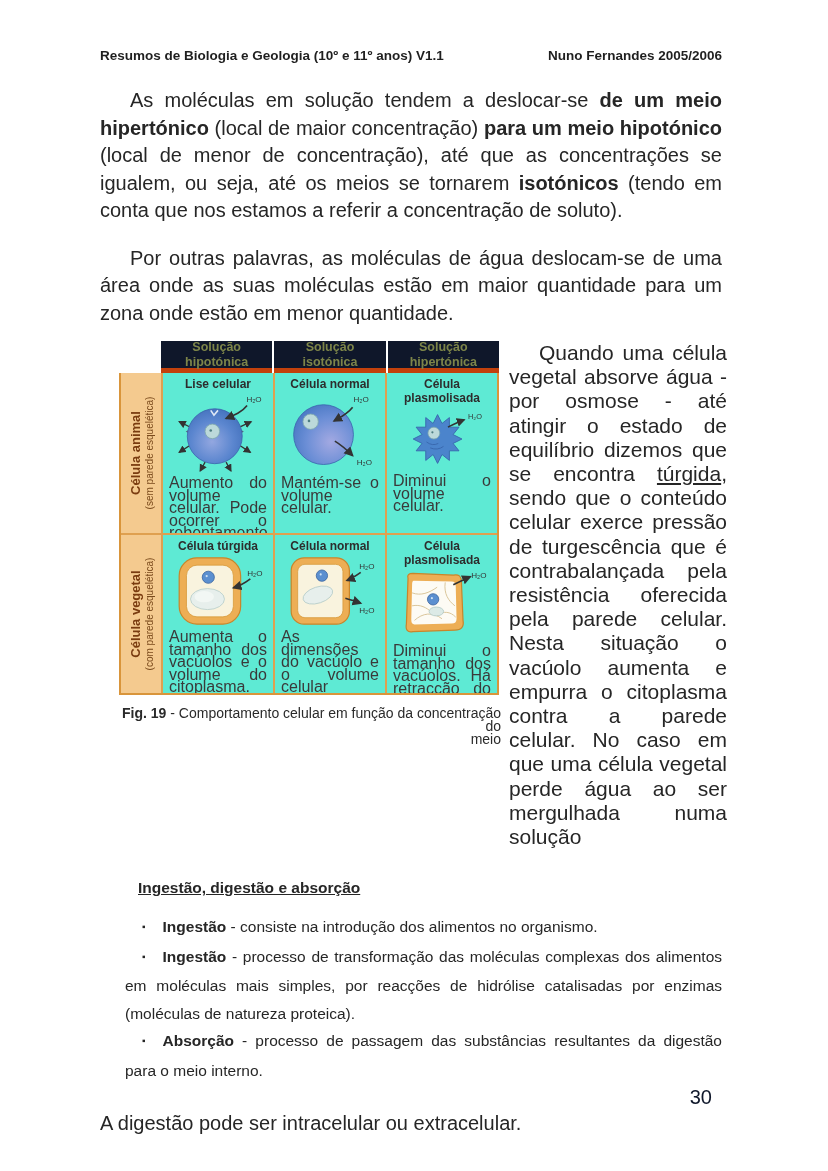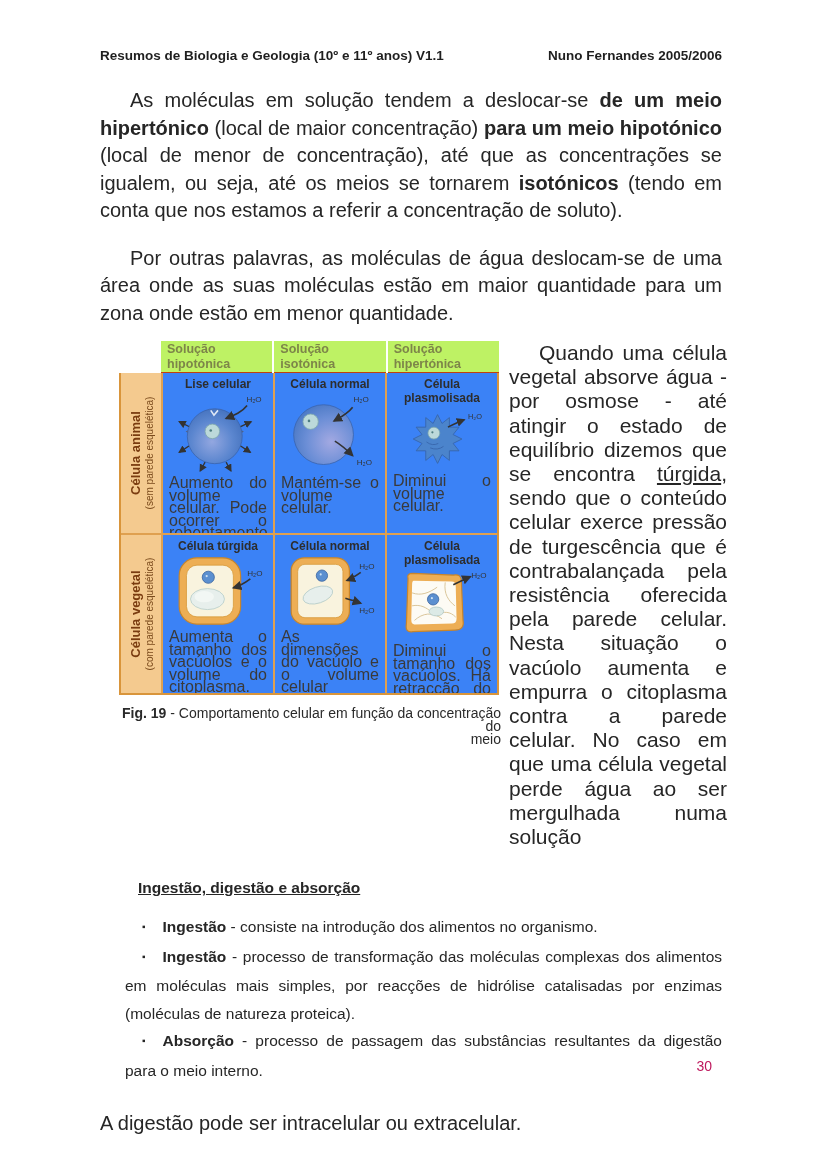--- a/index.html
+++ b/index.html
@@ -32,42 +32,42 @@
     width:218px;margin-left:8px;flex:0 0 auto;
     font-size:21px;line-height:24.2px;
     text-align:justify;text-indent:30px;
   }
   .ul{text-decoration:underline;}
 
   .fig-table{width:380px;}
   .fig-head{display:grid;grid-template-columns:40px 1fr 1fr 1fr;gap:2px;}
   .hspacer{background:transparent;}
   .hcell{
-    background:#bef264;height:32px;
+    background:#0f172a;height:32px;
     display:flex;align-items:center;justify-content:center;
-    text-align:left;font-size:12.5px;font-weight:bold;line-height:1.15;
+    text-align:center;font-size:12.5px;font-weight:bold;line-height:1.15;
     color:#7D8549;padding:1px 6px;box-sizing:border-box;
-    border-bottom:1px solid #c2410c;
+    border-bottom:5px solid #c2410c;
   }
   .fig-body{
     display:grid;grid-template-columns:40px 1fr 1fr 1fr;
     grid-template-rows:160px 158px;
     gap:2px;background:#DFA050;
     border:2px solid #D9953B;border-top:none;
   }
   .lcell{background:#F4CA8F;position:relative;}
   .lrot{
     position:absolute;top:50%;left:50%;
     transform:translate(-50%,-50%) rotate(-90deg);
     text-align:center;white-space:nowrap;
   }
   .lb{font-weight:bold;font-size:13px;color:#7A3C10;}
   .ls{font-size:10px;color:#7A4A1C;margin-top:1px;}
   .dcell{
-    background:#3b82f6;padding:4px 6px 3px;box-sizing:border-box;
+    background:#5eead4;padding:4px 6px 3px;box-sizing:border-box;
     display:flex;flex-direction:column;overflow:hidden;
   }
   .cell-title{font-size:12px;font-weight:bold;text-align:center;color:#2d2d2d;flex:0 0 auto;}
   .cell-img{flex:0 0 auto;}
   .img-a{height:84px;}
   .img-a-short{height:68px;}
   .img-v{height:76px;}
   .cell-img svg{width:100%;height:100%;display:block;}
   .cell-cap{
     font-size:16px;line-height:12.5px;color:#3a3a3a;
@@ -89,22 +89,22 @@
     font-size:15.5px;line-height:27.5px;
     text-align:justify;padding-left:25px;
   }
   .bmark{
     display:inline-block;font-size:10px;
     margin-left:17px;margin-right:17px;
     transform:translateY(-2px);
   }
   .closing{margin-top:26px;text-indent:0;}
   .page-number{
-    position:absolute;top:1058px;right:116px;
-    font-size:14px;color:#be185d;
+    position:absolute;top:1086px;right:116px;
+    font-size:20px;color:#0f172a;
   }
   svg text{font-family:"Liberation Sans","DejaVu Sans",sans-serif;}
 </style>
 </head>
 <body>
 
 <div class="page">
 
   <div class="doc-header">
     <span>Resumos de Biologia e Geologia (10º e 11º anos) V1.1</span>

